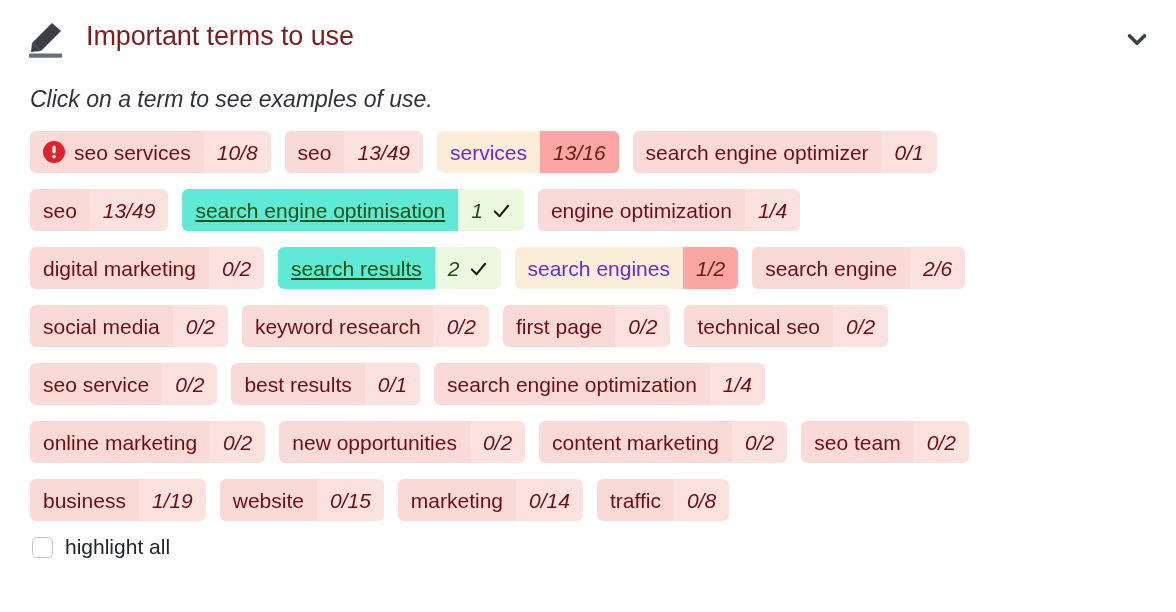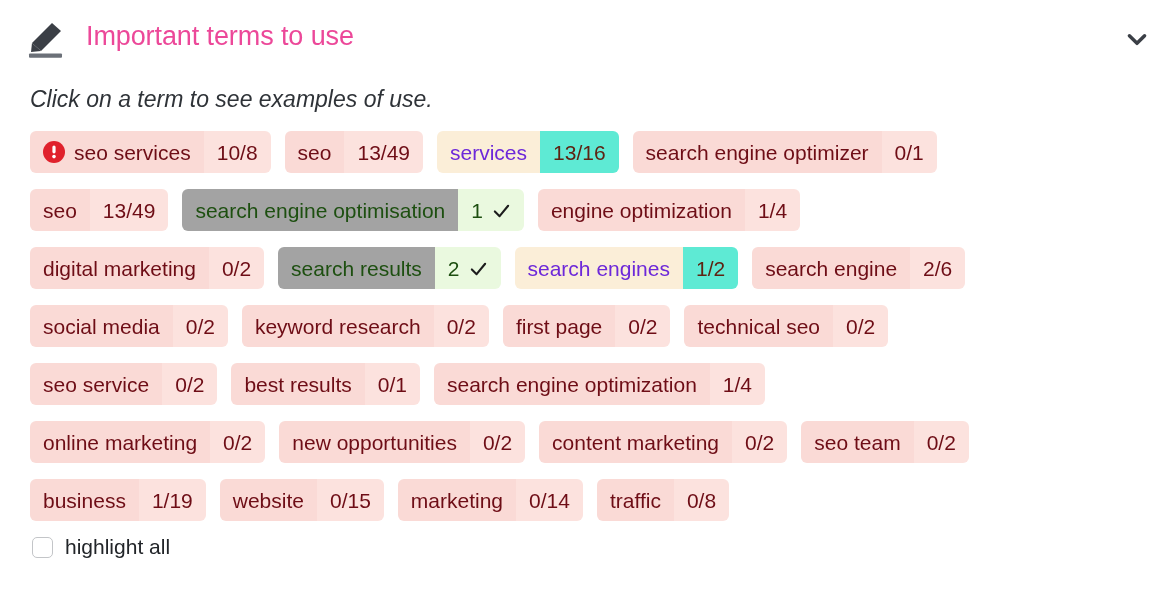--- a/index.html
+++ b/index.html
@@ -25,21 +25,21 @@
   }
   .pencil-icon {
     width: 42px; height: 40px;
     flex: 0 0 auto;
     margin-right: 18px;
     position: relative;
     top: 2px;
   }
   .header-title {
     font-size: 27px;
-    color: #ec4899;
+    color: #7f1d1d;
     font-weight: 400;
     letter-spacing: -0.1px;
     white-space: nowrap;
   }
   .chevron-btn {
     position: absolute;
     right: 22px;
     top: 22px;
     width: 34px; height: 34px;
     display: flex;
@@ -83,30 +83,31 @@
     font-size: 21px;
     line-height: 1;
   }
   .tag .count {
     display: inline-flex;
     align-items: center;
     justify-content: center;
     padding: 16px 13px;
     font-size: 21px;
     line-height: 1;
+    font-style: italic;
   }
 
   
   .tag.red .label { background: #fadad6; color: #6e0d16; }
   .tag.red .count { background: #fce2de; color: #6e0d16; }
   
   .tag.amber .label { background: #fbeed8; color: #6d28d9; }
-  .tag.amber .count { background: #5eead4; color: #5e2312; align-items: center; }
-  
-  .tag.green .label { background: #a3a3a3; color: #1d4f10; }
+  .tag.amber .count { background: #fca5a5; color: #5e2312; align-items: center; }
+  
+  .tag.green .label { background: #5eead4; color: #1d4f10; text-decoration: underline; }
   .tag.green .count { background: #eaf9df; color: #1d4f10; }
 
   .warn-icon {
     width: 22px; height: 22px;
     flex: 0 0 auto;
     margin-right: 9px;
     position: relative;
     top: 0px;
   }
   .check-icon {

